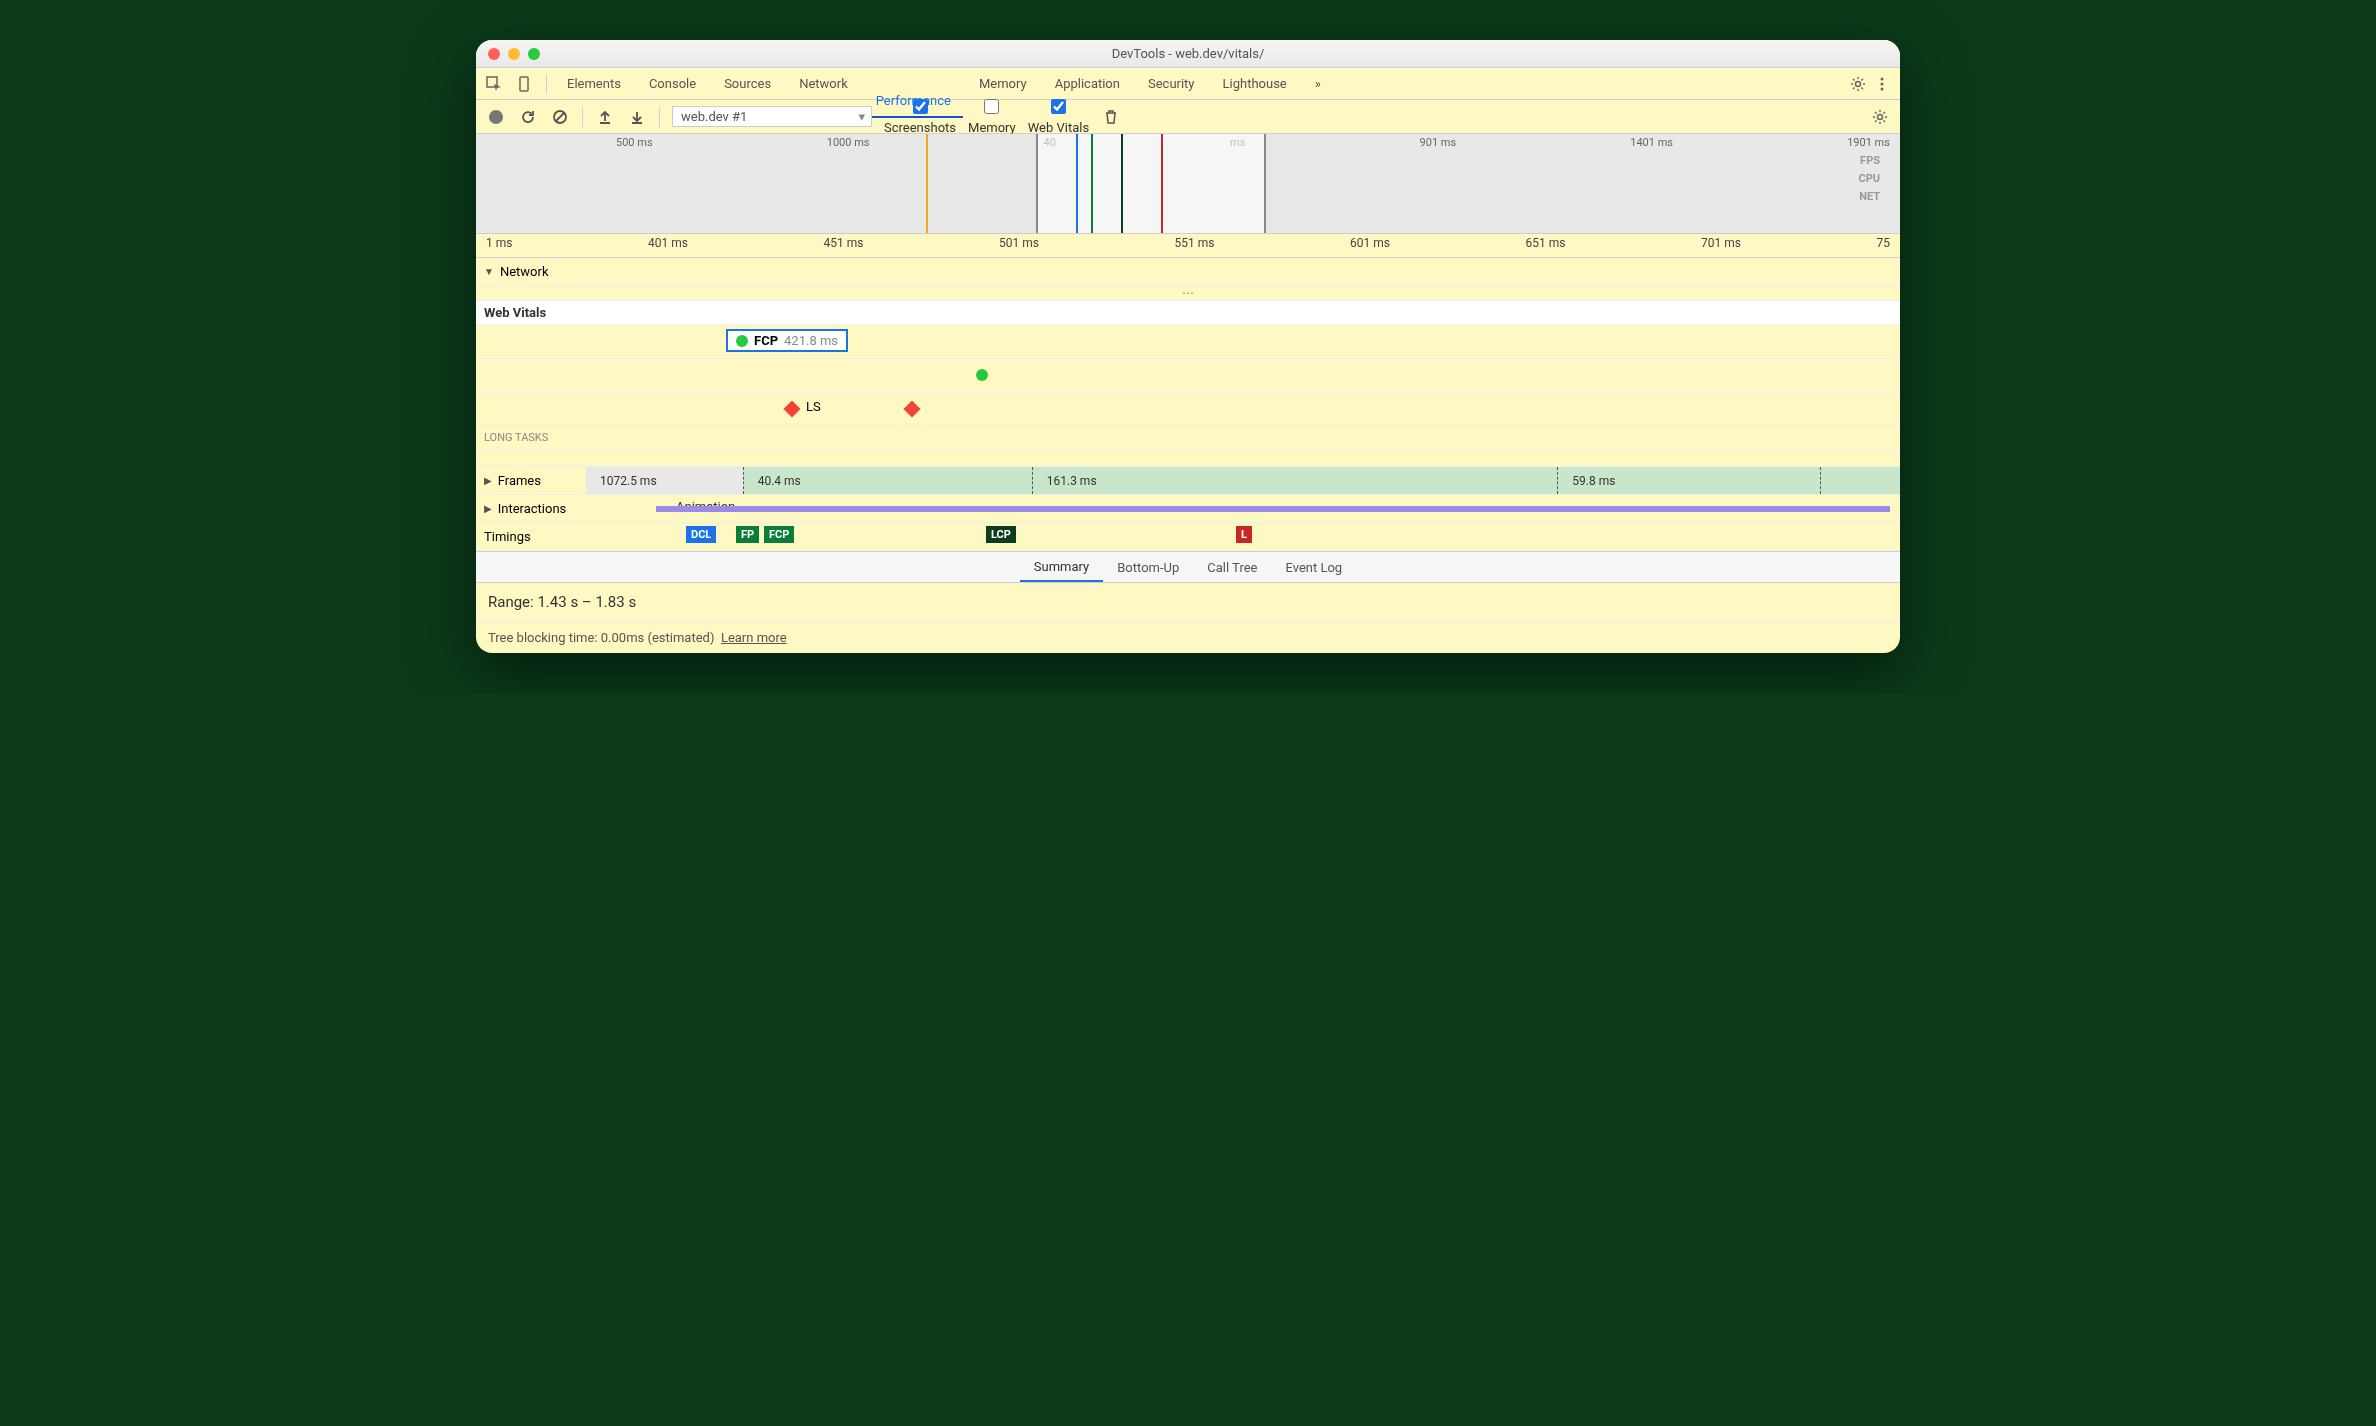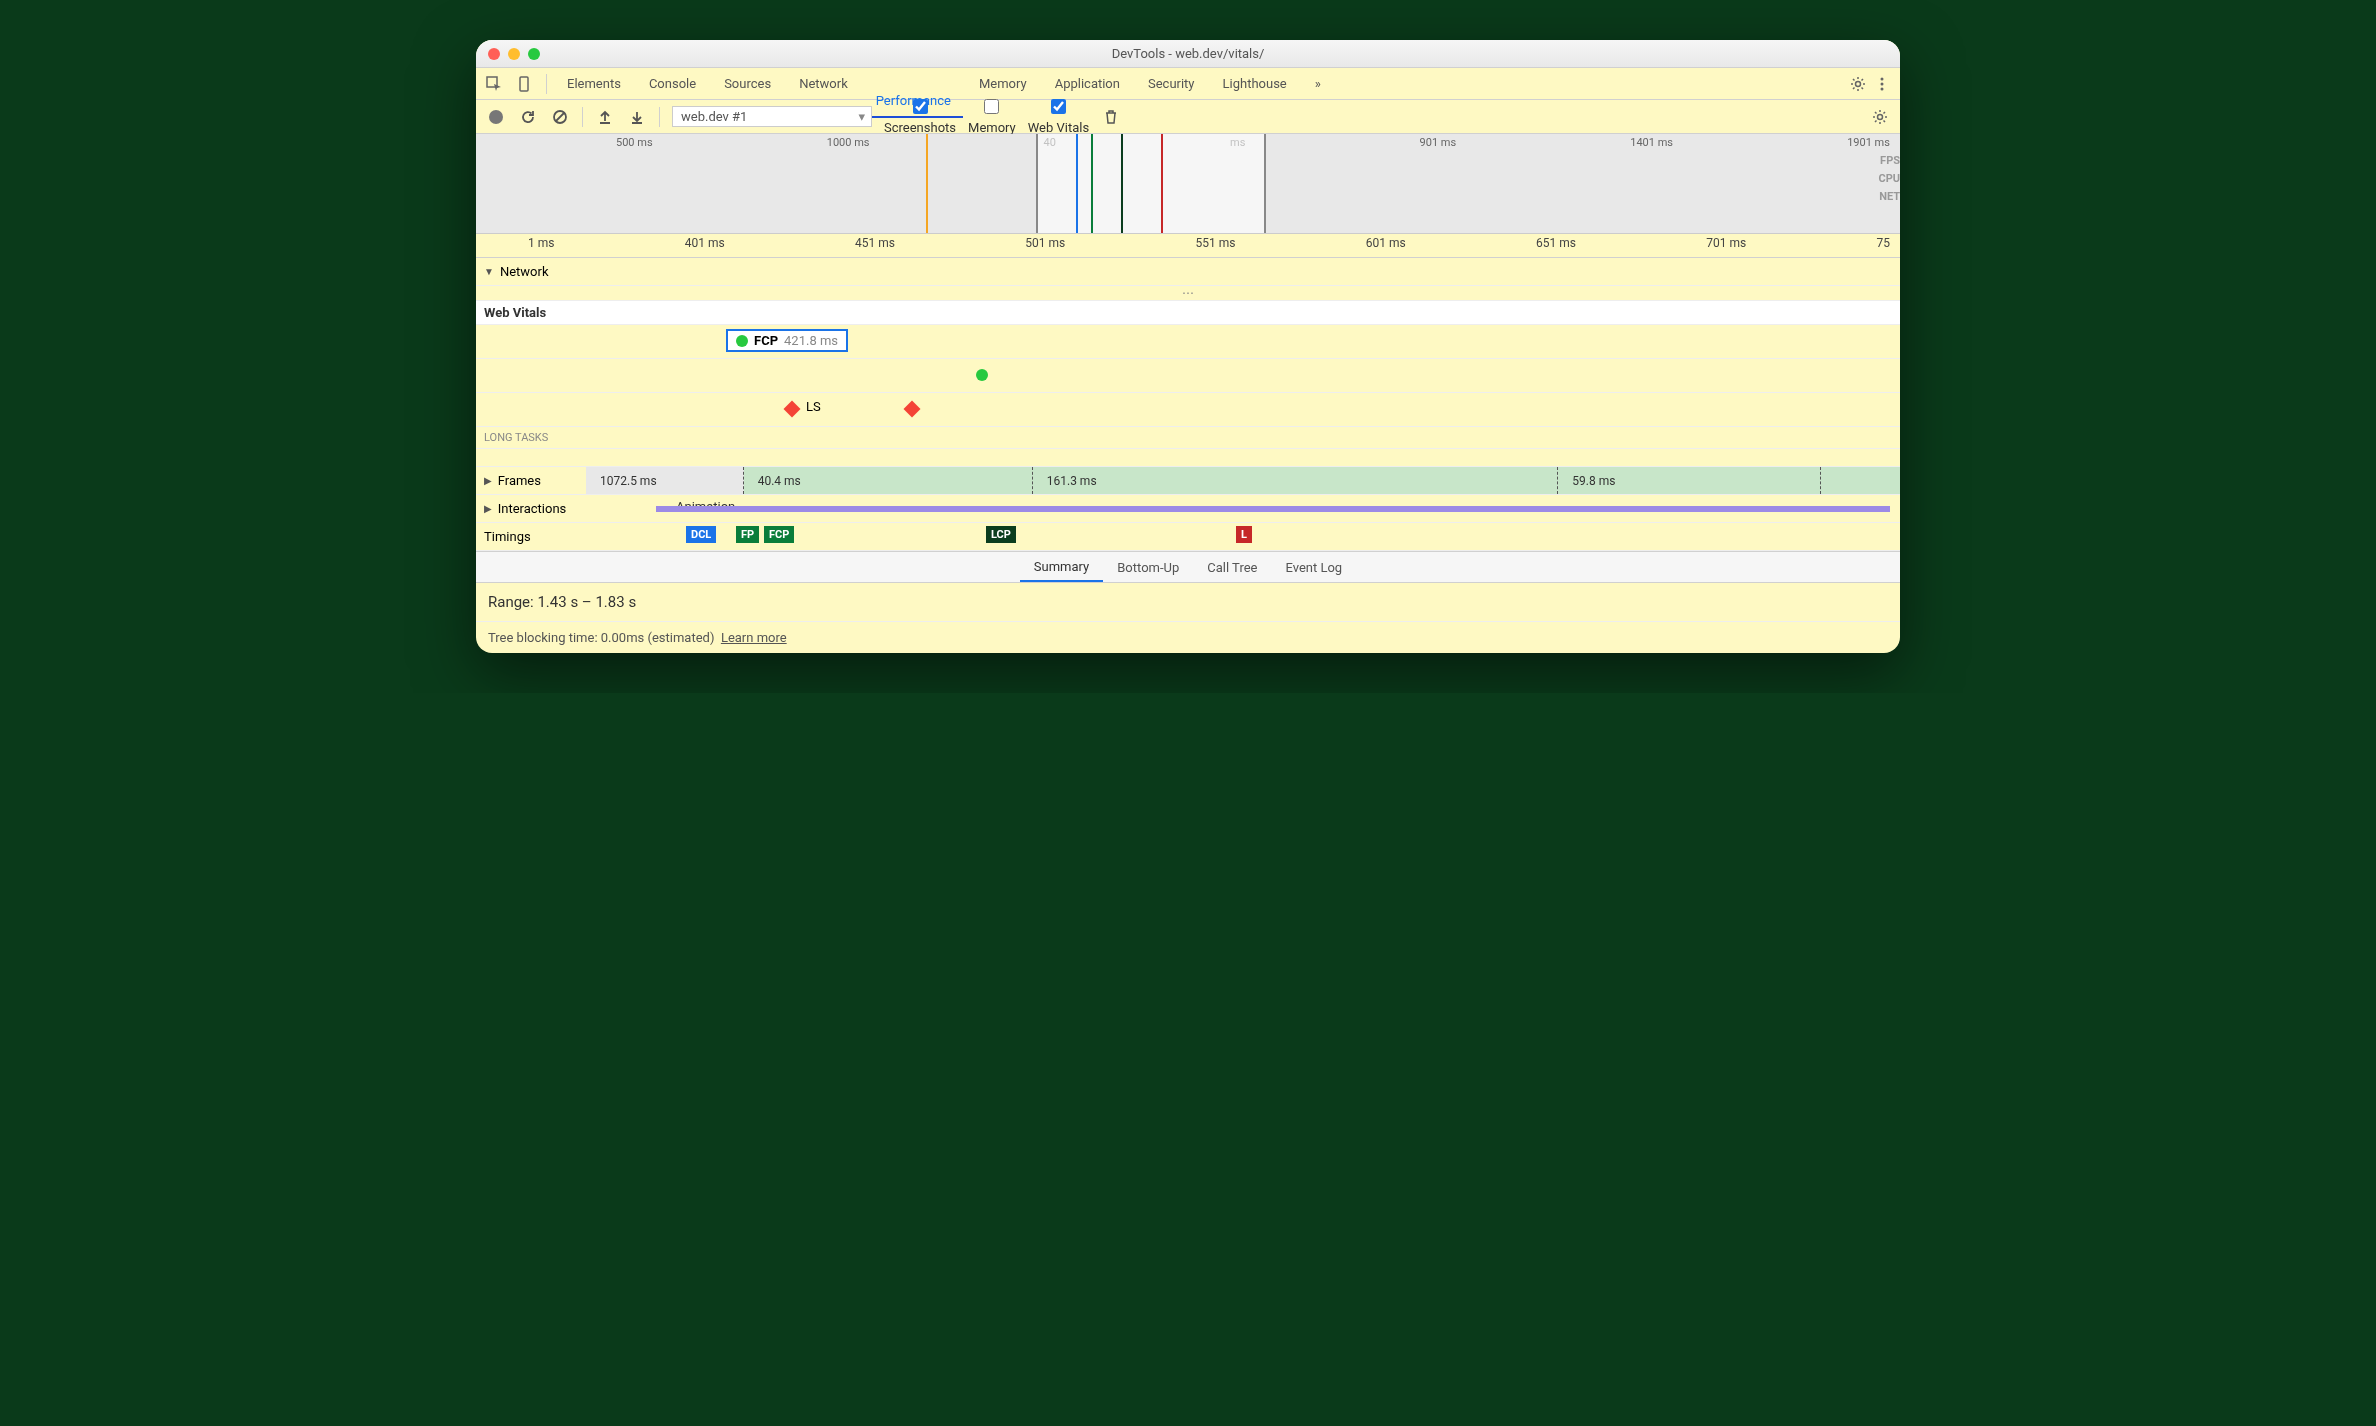--- a/index.html
+++ b/index.html
@@ -18,24 +18,24 @@
 .icon-btn { width:20px; height:20px; display:flex; align-items:center; justify-content:center; color:#666; cursor:pointer; }
 .toolbar { display:flex; align-items:center; height:34px; padding:0 10px; gap:12px; border-bottom:1px solid #d0d0d0; font-size:13px; color:#333; }
 .vsep { width:1px; height:20px; background:#d0d0d0; }
 .record-dot { width:14px; height:14px; border-radius:50%; background:#777; }
 .select { border:1px solid #ccc; background:#fff; padding:2px 20px 2px 8px; font-size:13px; color:#555; position:relative; min-width:200px;}
 .select::after { content:"▾"; position:absolute; right:6px; color:#888; }
 .chk { display:flex; align-items:center; gap:6px;flex-direction:column; }
 .chk input { width:15px; height:15px; accent-color:#1a73e8; }
 .overview { background:#e8e8e8; height:100px; position:relative; font-size:11px; color:#666; border-bottom:1px solid #ccc; }
 .overview .ticks { display:flex; justify-content:space-between; padding:2px 10px 0 140px; }
-.ov-labels { position:absolute; right:0; top:18px; font-size:11px; color:#999; font-weight:bold; line-height:18px; text-align:right;}
+.ov-labels { position:absolute; right:20px; top:18px; font-size:11px; color:#999; font-weight:bold; line-height:18px; text-align:right;}
 .overview .sel { position:absolute; top:0; bottom:0; background:rgba(255,255,255,0.6); border-left:2px solid #888; border-right:2px solid #888; left:560px; width:230px;}
 .overview .vline { position:absolute; top:0; bottom:0; width:2px; }
-.ruler { height:24px; display:flex; border-bottom:1px solid #d0d0d0; font-size:12px; color:#444;padding-left:42px; }
+.ruler { height:24px; display:flex; border-bottom:1px solid #d0d0d0; font-size:12px; color:#444; }
 .ruler .ticks2 { flex:1; display:flex; justify-content:space-between; padding:2px 10px; }
 .row { display:flex; align-items:center; height:28px; border-bottom:1px solid #eee; font-size:13px; }
 .row .lbl { width:110px; padding-left:8px; display:flex; align-items:center; gap:4px; }
 .row .track { flex:1; position:relative; height:100%; }
 .section-head { background:#fff; font-size:13px; padding:4px 8px; font-weight:bold; color:#333; border-bottom:1px solid #eee;}
 .subhead { font-size:11px; color:#888; padding:4px 8px; border-bottom:1px solid #eee; }
 .ellipsis { text-align:center; color:#888; font-size:12px; border-bottom:1px solid #eee; }
 .wv-row { height:34px; border-bottom:1px solid #eee; position:relative; }
 .fcp-box { position:absolute; top:4px; border:2px solid #1a73e8; background:#fff; padding:2px 8px; display:flex; align-items:center; gap:6px; font-size:13px;}
 .marker-dot { width:12px; height:12px; border-radius:50%; }

